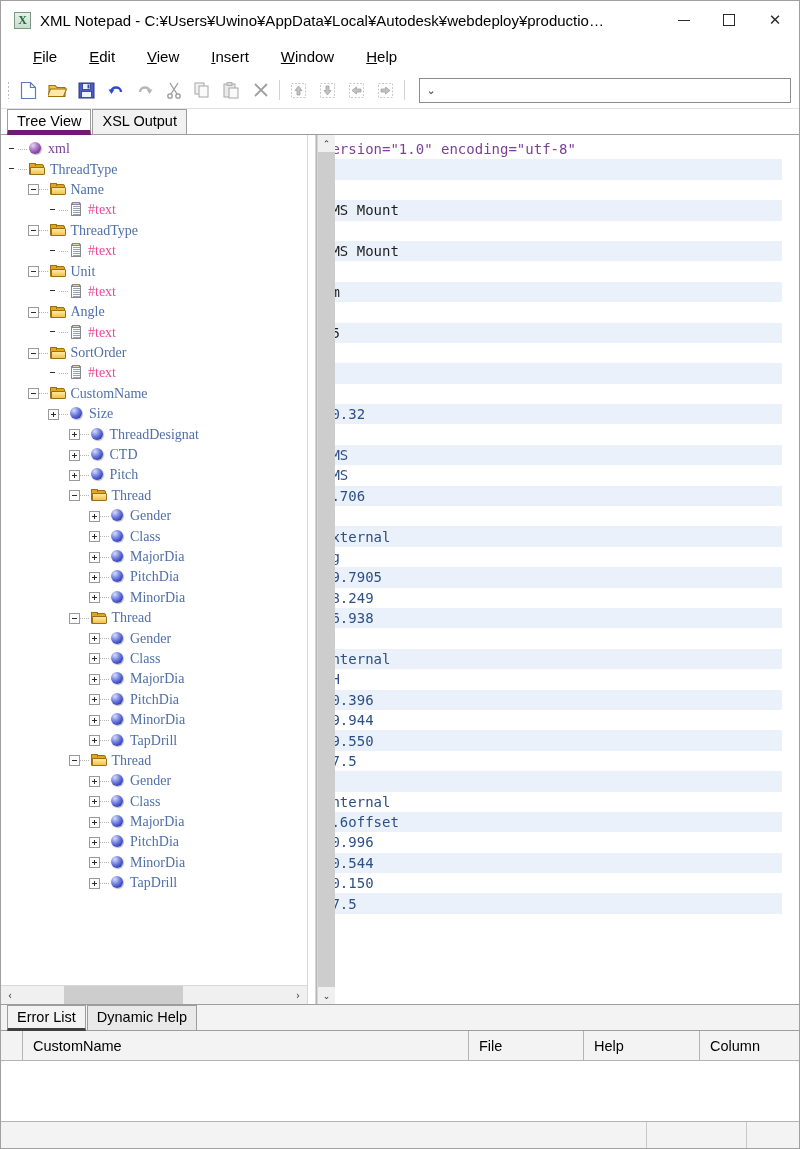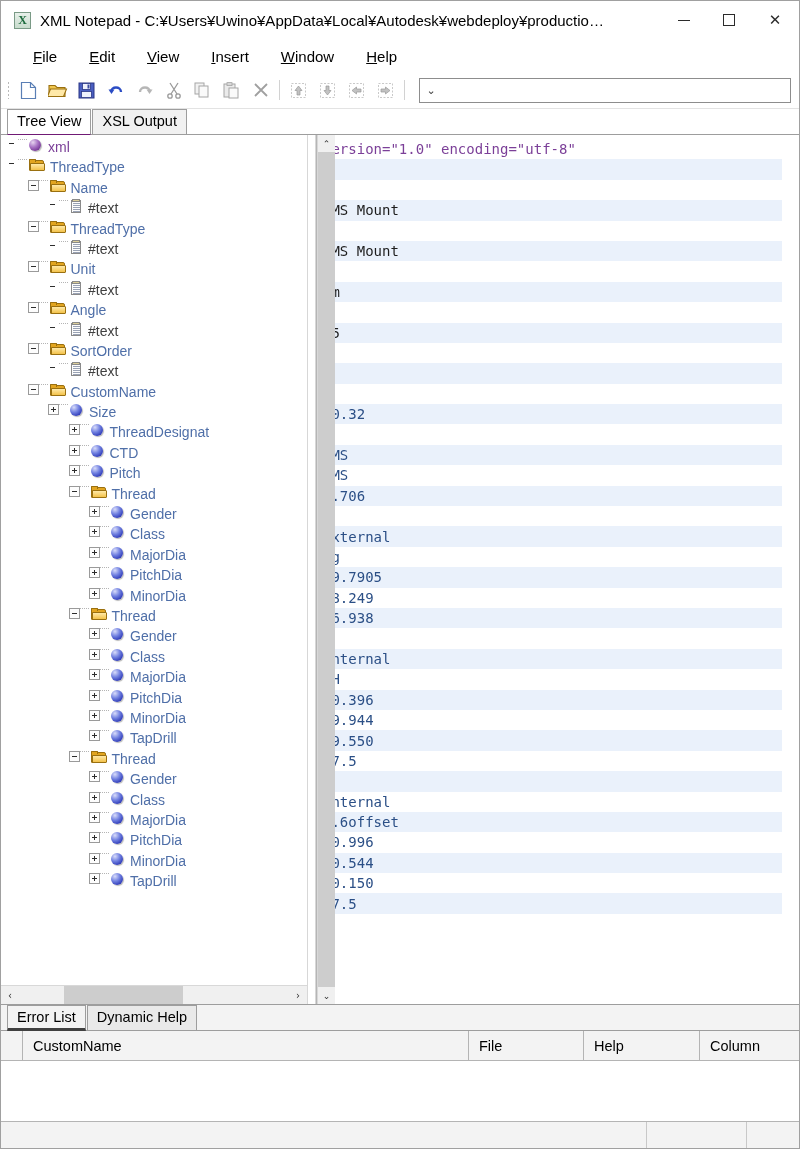--- a/index.html
+++ b/index.html
@@ -141,21 +141,21 @@
     background: #f1f1f1;
     margin-right: 1px;
     position: relative;
     box-sizing: border-box;
     height: 25px;
   }
   .vtab.active {
     background: #ffffff;
     margin-bottom: -1px;
     height: 26px;
-    border-bottom: 1px solid #701a75;
+    border-bottom: 5px solid #701a75;
   }
 
   
   .main {
     flex: 1 1 auto;
     display: flex;
     position: relative;
     min-height: 0;
     background: #ffffff;
   }
@@ -198,23 +198,23 @@
   }
   .val-rows {
     position: absolute;
     top: 4px; left: 0; right: 17px;
   }
 
   
   .trow {
     height: 20.4px;
     display: flex;
-    align-items: flex-start;
+    align-items: center;
     white-space: nowrap;
-    font-family: Liberation Sans, sans-serif;
+    font-family: Liberation Serif, serif;
     font-size: 14px;
   }
   .trow .indent { flex: 0 0 auto; height: 20px; }
   .pm {
     flex: 0 0 11px;
     width: 11px; height: 11px;
     border: 1px solid #9a9a9a;
     background: #fdfdfd;
     box-sizing: border-box;
     position: relative;
@@ -238,21 +238,21 @@
   .dots {
     flex: 0 0 auto;
     height: 1px;
     background-image: linear-gradient(to right, #b4b4b4 1px, transparent 1px);
     background-size: 2px 1px;
     margin-right: 2px;
   }
   .ico { flex: 0 0 auto; margin-right: 5px; display: flex; align-items: center; }
   .tlabel { color: #4f6fa8; font-size: 14px; letter-spacing: 0px; }
   .tlabel.purple { color: #7b3f98; }
-  .tlabel.dark { color: #404040; }
+  .tlabel.dark { color: #ec4899; }
 
   
   .ic-folder { width: 16px; height: 13px; position: relative; }
   .ic-folder .back {
     position: absolute; left: 0; top: 1px;
     width: 15px; height: 11px;
     background: #e2a520;
     border: 1px solid #9a7010;
     border-radius: 1px 2px 1px 1px;
     box-sizing: border-box;

